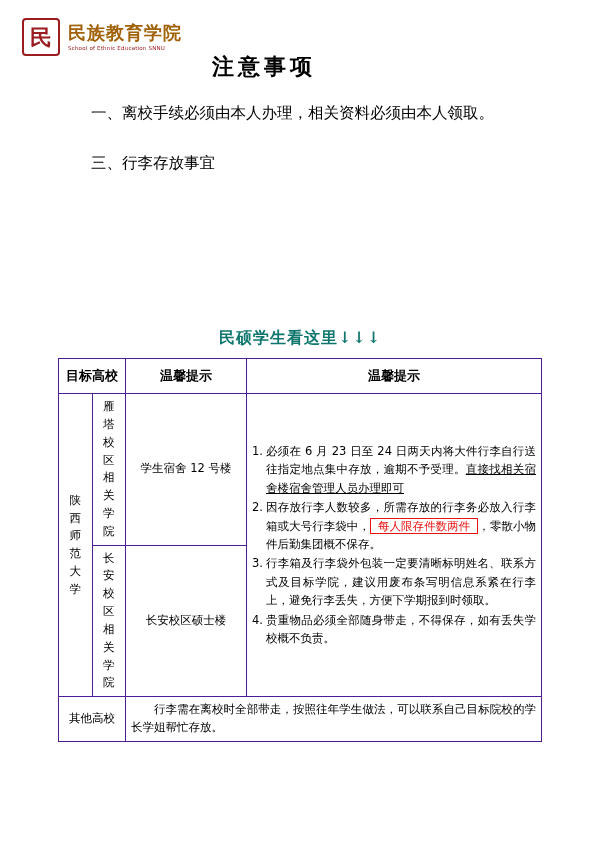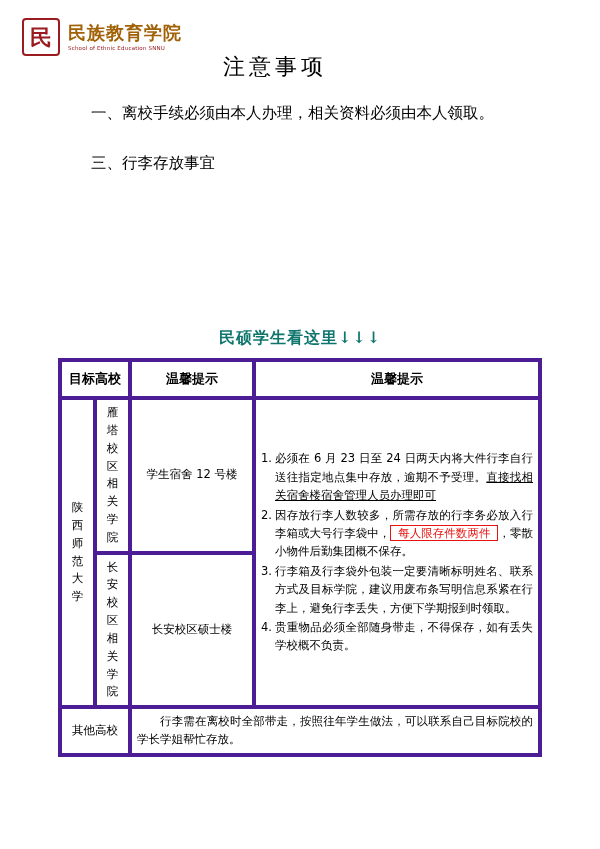--- a/index.html
+++ b/index.html
@@ -64,25 +64,25 @@
     color: #9b1c20;
     font-size: 5.5px;
     letter-spacing: 0.2px;
     margin-top: 3px;
   }
 
   
   .doc-title {
     position: absolute;
     top: 52px;
-    left: 11px;
+    left: 0;
     width: 528px;
     text-align: center;
     font-family: "DejaVu Serif", "Liberation Serif", serif;
-    font-weight: normal;
+    font-weight: bold;
     font-size: 22px;
     letter-spacing: 4px;
   }
 
   
   .body-wrap {
     position: absolute;
     top: 98px;
     left: 60px;
     width: 480px;
@@ -120,21 +120,21 @@
     top: 358px;
     left: 58px;
     width: 484px;
   }
   table.info {
     border-collapse: collapse;
     width: 484px;
     table-layout: fixed;
   }
   table.info td, table.info th {
-    border: 4px solid #4c1d95;
+    border: 1px solid #4c1d95;
     padding: 4px 5px;
     vertical-align: middle;
     font-size: 11.5px;
     line-height: 1.55;
   }
   table.info th {
     text-align: center;
     font-weight: bold;
     font-size: 13px;
     font-family: "DejaVu Sans", "Liberation Sans", sans-serif;

